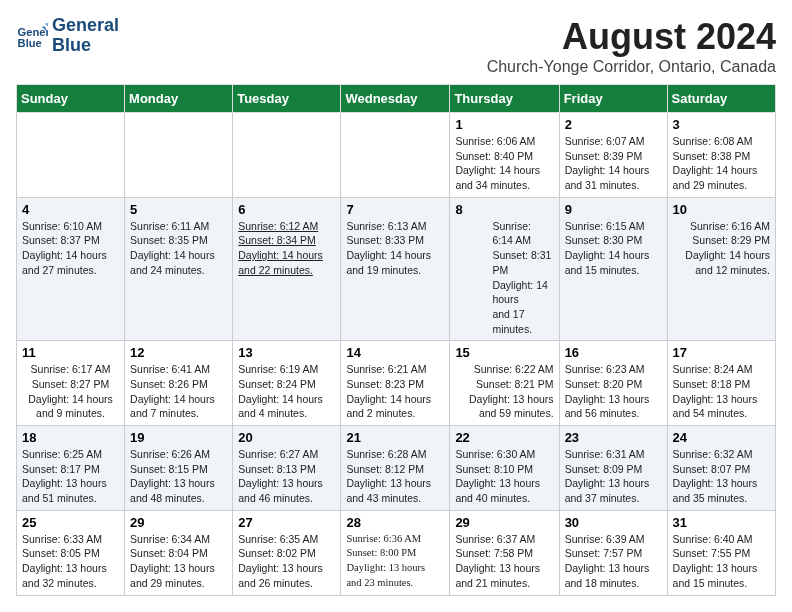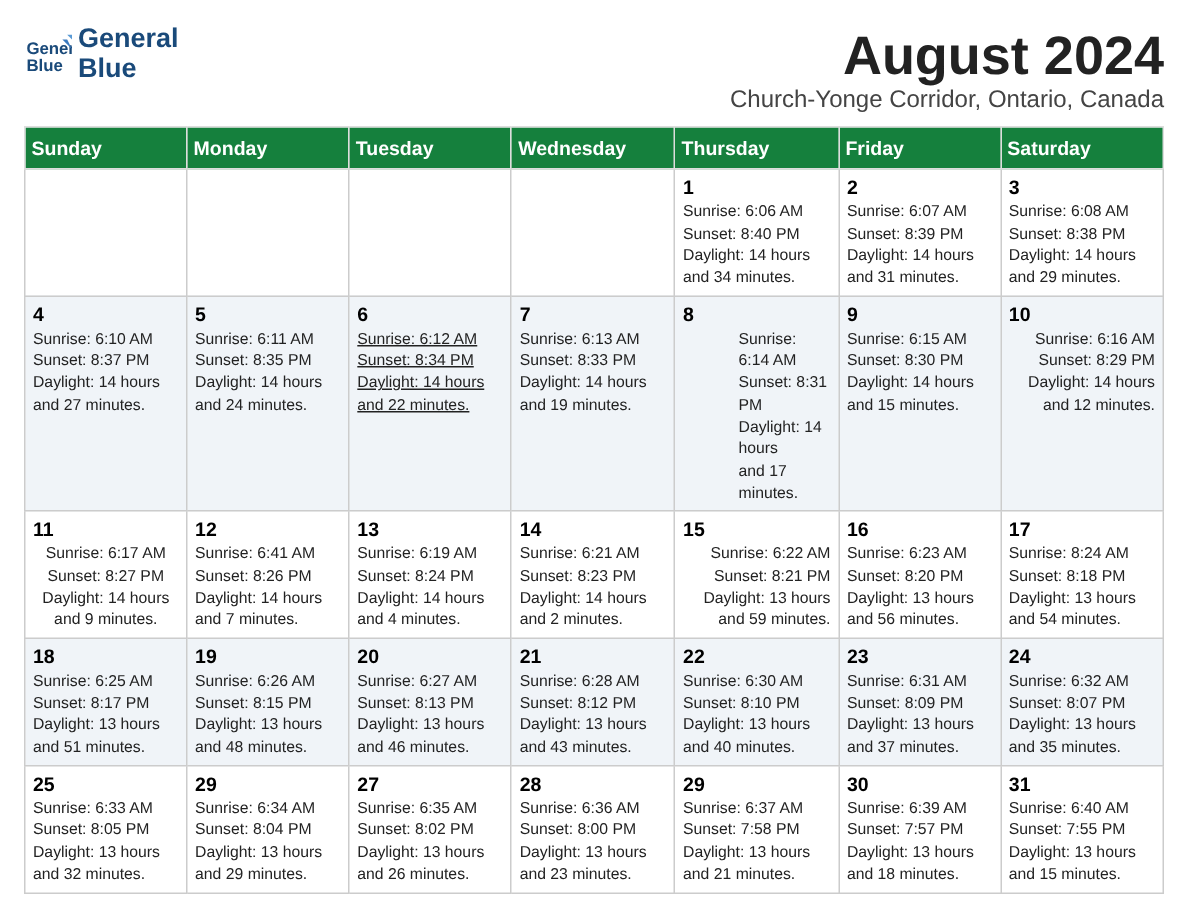--- a/index.html
+++ b/index.html
@@ -319,21 +319,21 @@
         </td>
         <td>
           <div class="day-num">27</div>
           <div class="day-info" style="white-space: pre-line;">Sunrise: 6:35 AM
 Sunset: 8:02 PM
 Daylight: 13 hours
 and 26 minutes.</div>
         </td>
         <td>
           <div class="day-num">28</div>
-          <div class="day-info" style="white-space: pre-line;">Sunrise: 6:36 AM
+          <div class="day-info" style="white-space: pre-line; font-family: Liberation Serif, serif;">Sunrise: 6:36 AM
 Sunset: 8:00 PM
 Daylight: 13 hours
 and 23 minutes.</div>
         </td>
         <td>
           <div class="day-num">29</div>
           <div class="day-info" style="white-space: pre-line;">Sunrise: 6:37 AM
 Sunset: 7:58 PM
 Daylight: 13 hours
 and 21 minutes.</div>

